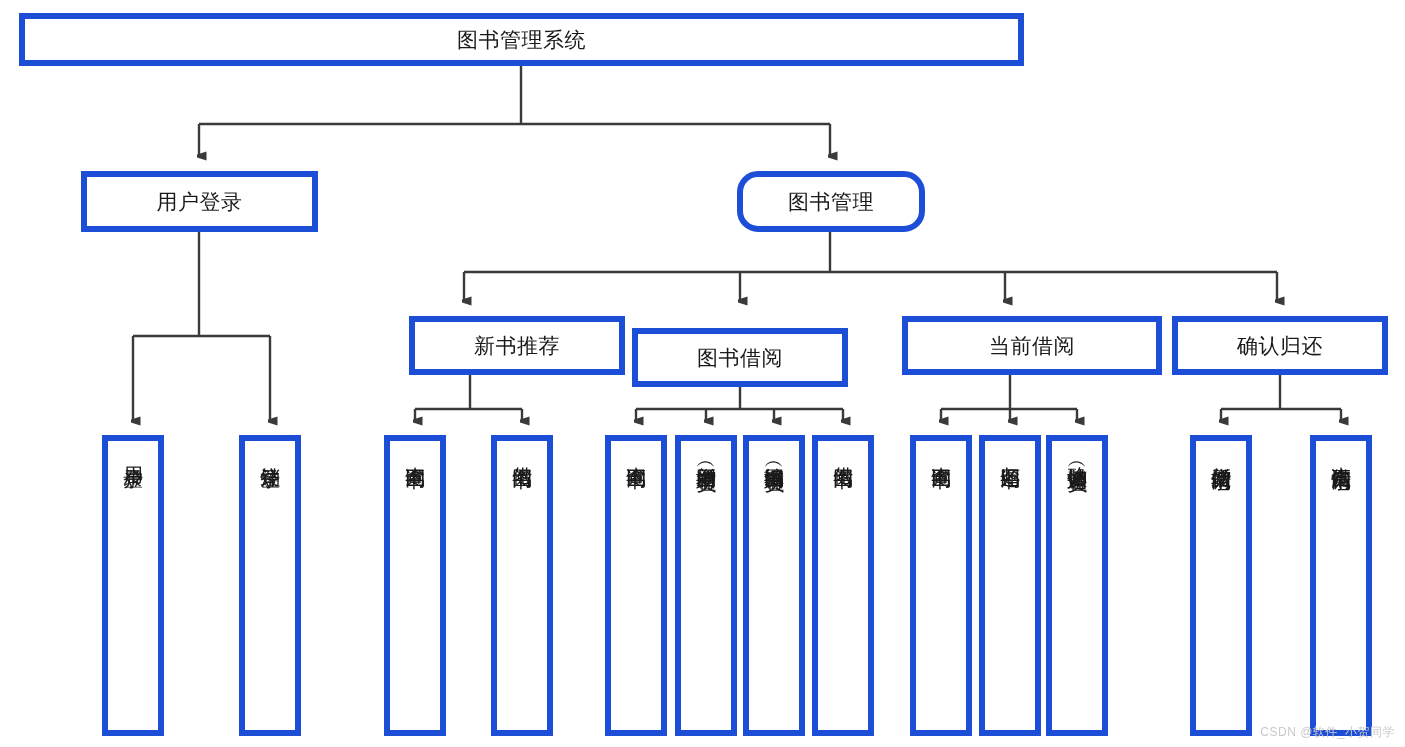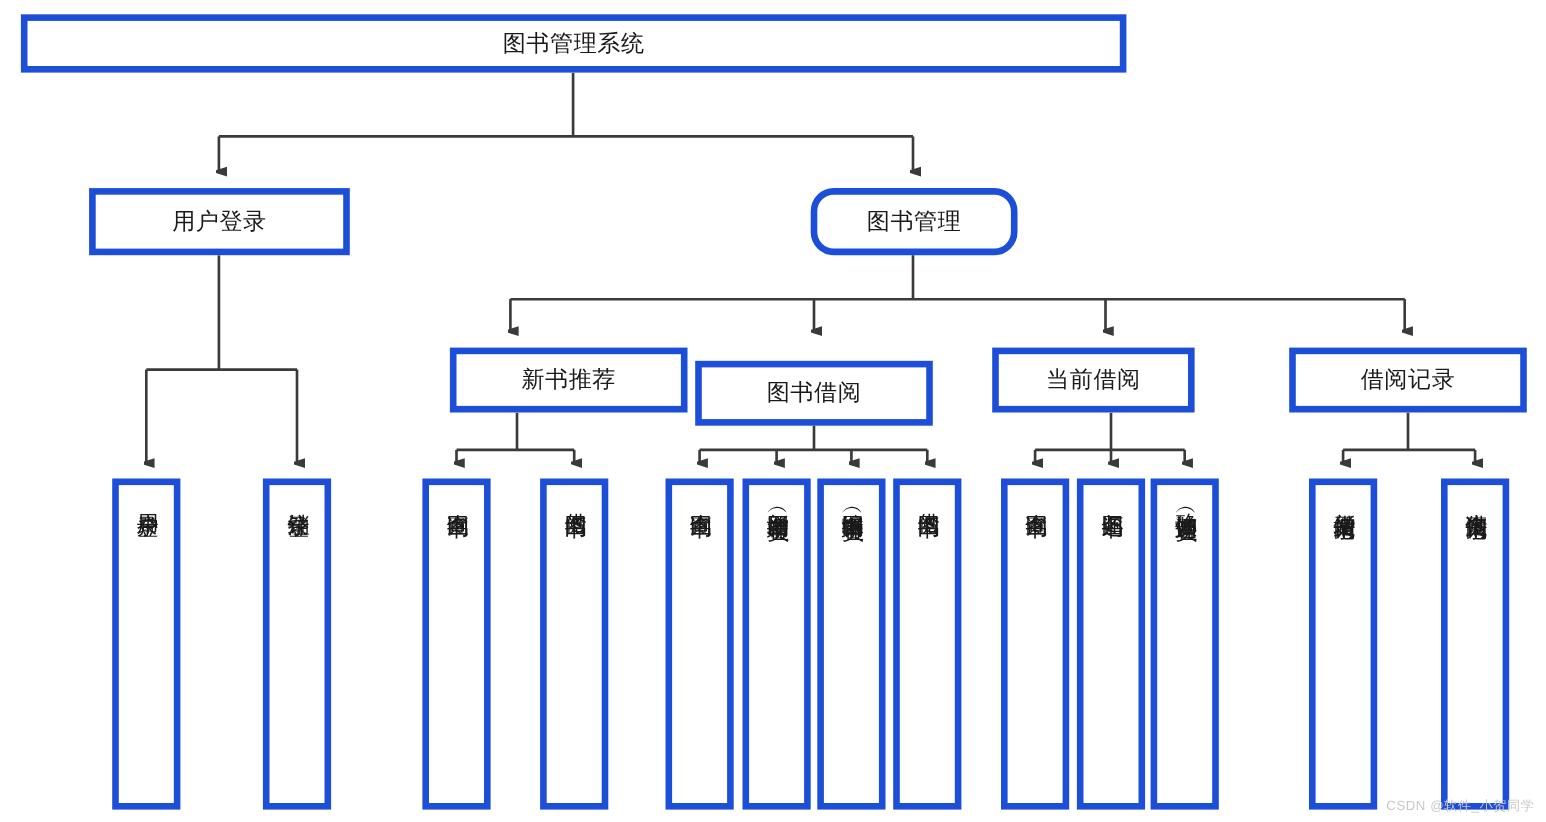--- a/index.html
+++ b/index.html
@@ -132,25 +132,25 @@
   <div class="node horiz" style="left:737px; top:171px; width:188px; height:61px;border-radius:21px;">
     <span>图书管理</span>
   </div>
 
   <div class="node horiz" style="left:362px; top:316px; width:216px; height:59px;margin-left:47px;">
     <span>新书推荐</span>
   </div>
   <div class="node horiz" style="left:632px; top:328px; width:216px; height:59px;">
     <span>图书借阅</span>
   </div>
-  <div class="node horiz" style="left:902px; top:316px; width:184px; height:59px;justify-content:center;">
+  <div class="node horiz" style="left:902px; top:316px; width:260px; height:59px;justify-content:center;">
     <span>当前借阅</span>
   </div>
   <div class="node horiz" style="left:1172px; top:316px; width:216px; height:59px;">
-    <span>借阅记录</span>
+    <span>确认归还</span>
   </div>
 
   <div class="node vert" style="left:102px; top:435px; width:62px; height:301px;">
     <span class="vtext">用户登录</span>
   </div>
   <div class="node vert" style="left:239px; top:435px; width:62px; height:301px;">
     <span class="vtext">注销登录</span>
   </div>
 
   <div class="node vert" style="left:384px; top:435px; width:62px; height:301px;">

